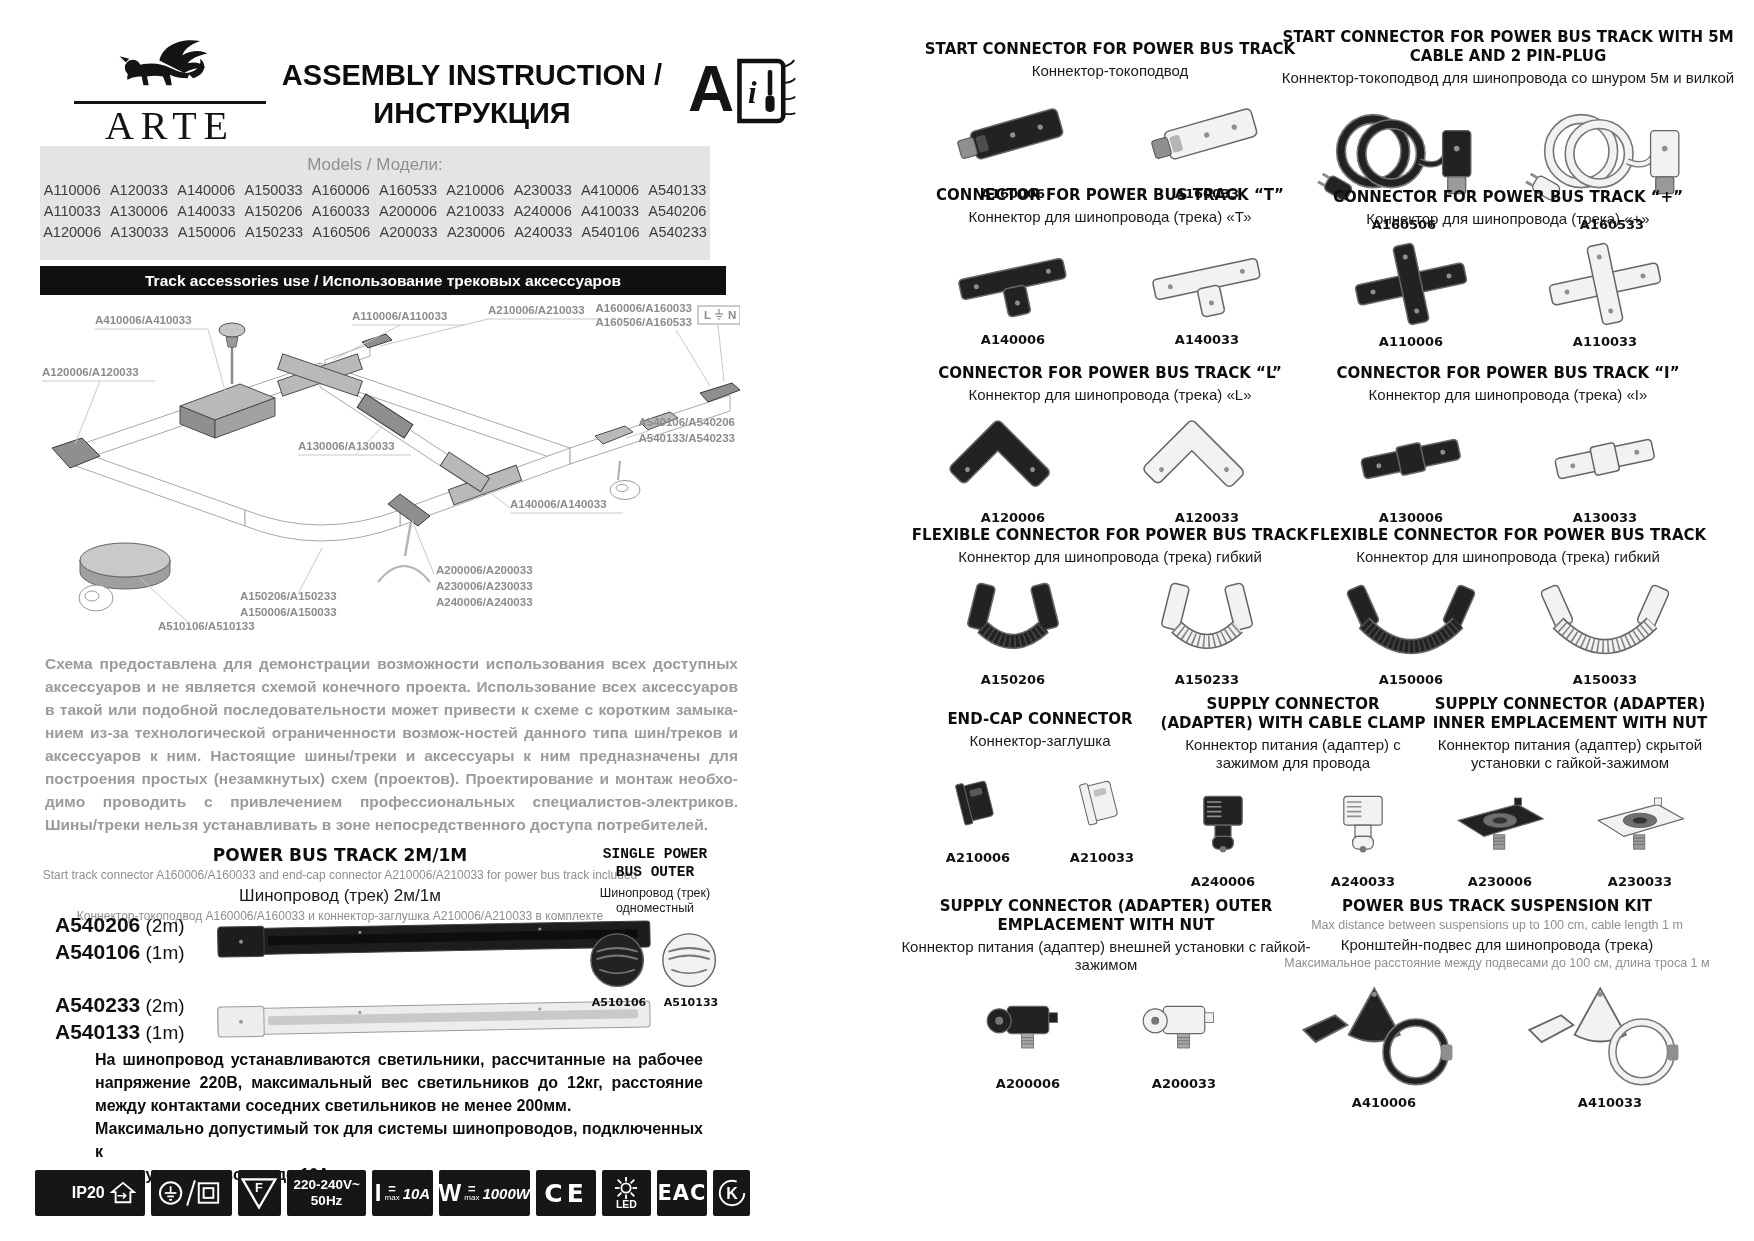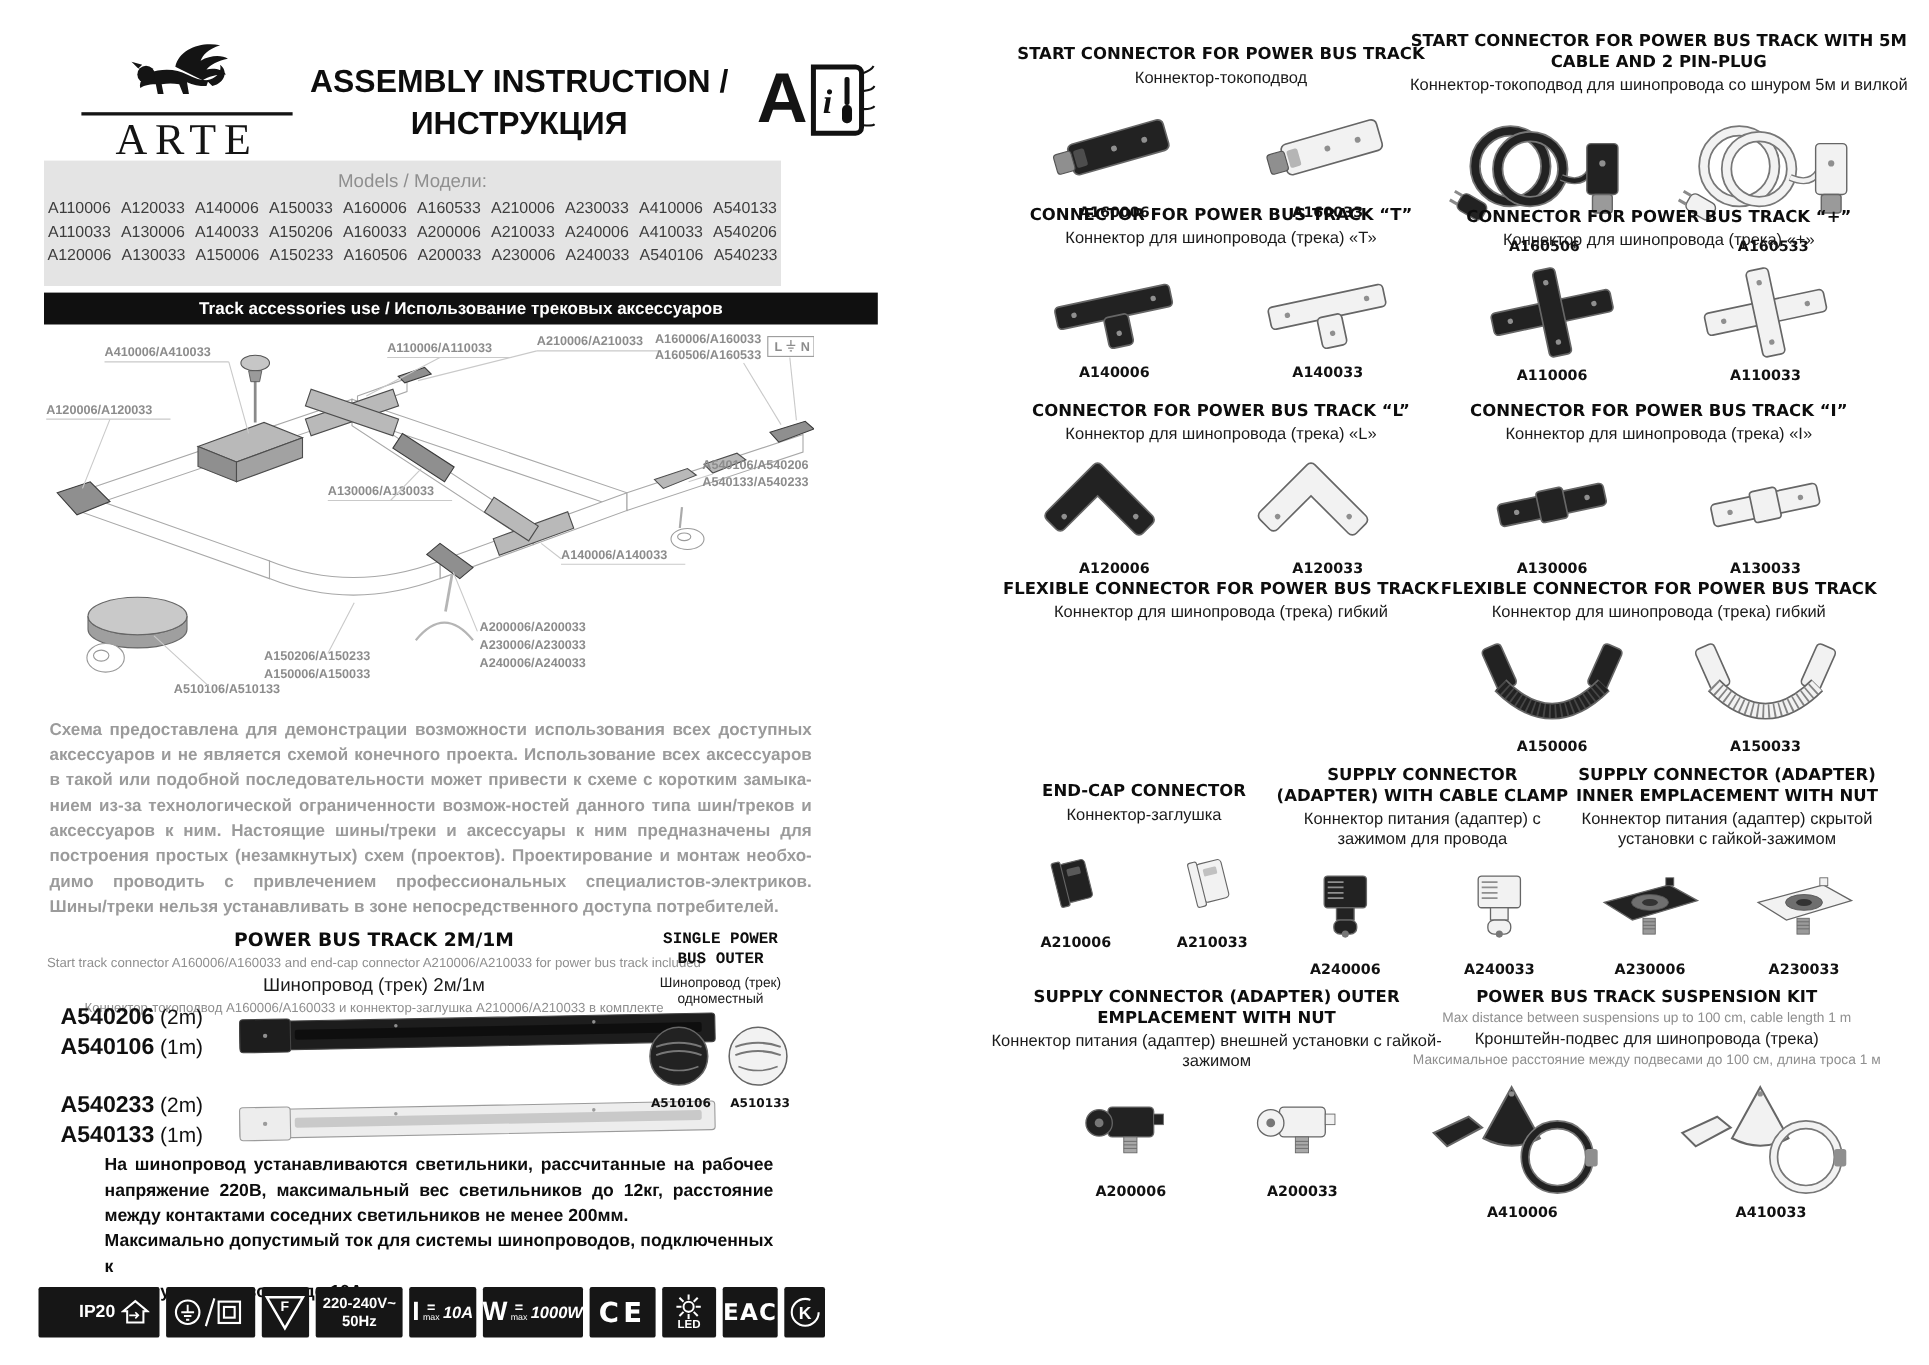--- a/index.html
+++ b/index.html
@@ -16,21 +16,21 @@
               font-family:"Liberation Sans",sans-serif;color:#0d0d0d;}
   .abook{left:688px;top:52px;width:130px;display:flex;align-items:flex-start;}
   .a-letter{font-size:64px;font-weight:bold;line-height:74px;color:#141414;}
 
   
   .models{left:40px;top:146px;width:670px;height:114px;background:#e4e4e4;text-align:center;padding-top:9px;box-sizing:border-box;}
   .models-label{color:#8f8f8f;font-size:17px;margin-bottom:5px;}
   .models-row{font-size:14.5px;color:#3d3d3d;line-height:21px;word-spacing:6px;white-space:nowrap;}
 
   
-  .banner{left:40px;top:266px;width:758px;height:29px;background:#101010;color:#fff;font-weight:bold;
+  .banner{left:40px;top:266px;width:686px;height:29px;background:#101010;color:#fff;font-weight:bold;
           font-size:15.5px;line-height:29px;text-align:center;}
 
   
   .diagram{left:40px;top:298px;width:700px;height:350px;}
   .trk{fill:#fff;stroke:#a8a8a8;stroke-width:1;}
   .blk{fill:#b9b9b9;stroke:#4c4c4c;stroke-width:1;}
   .blkd{fill:#8f8f8f;stroke:#3a3a3a;stroke-width:1;}
   .dlbl{font-family:"Liberation Sans",sans-serif;font-size:11.5px;font-weight:bold;fill:#8c8c8c;}
   .ldr{stroke:#c9c9c9;stroke-width:1;fill:none;}
 
@@ -663,20 +663,34 @@
               <use href="#sym-i"></use>
             </svg>
           <div class="art">A130033</div>
         </div>
       </div>
     </div>
 
     <div class="sec" style="left:52px;top:498px;width:440px;">
       <div class="sec-title">FLEXIBLE CONNECTOR FOR POWER BUS TRACK</div>
       <div class="sec-sub">Коннектор для шинопровода (трека) гибкий</div>
+      <div class="sec-products">
+        <div class="product">
+          <svg class="pimg-std pv-black" viewBox="0 0 140 90">
+              <use href="#sym-flex-v"></use>
+            </svg>
+          <div class="art">A150206</div>
+        </div>
+        <div class="product">
+          <svg class="pimg-std pv-white" viewBox="0 0 140 90">
+              <use href="#sym-flex-v"></use>
+            </svg>
+          <div class="art">A150233</div>
+        </div>
+      </div>
     </div>
 
     <div class="sec" style="left:440px;top:498px;width:460px;">
       <div class="sec-title">FLEXIBLE CONNECTOR FOR POWER BUS TRACK</div>
       <div class="sec-sub">Коннектор для шинопровода (трека) гибкий</div>
       <div class="sec-products">
         <div class="product">
           <svg class="pimg-std pv-black" viewBox="0 0 140 90">
               <use href="#sym-flex-u"></use>
             </svg>

